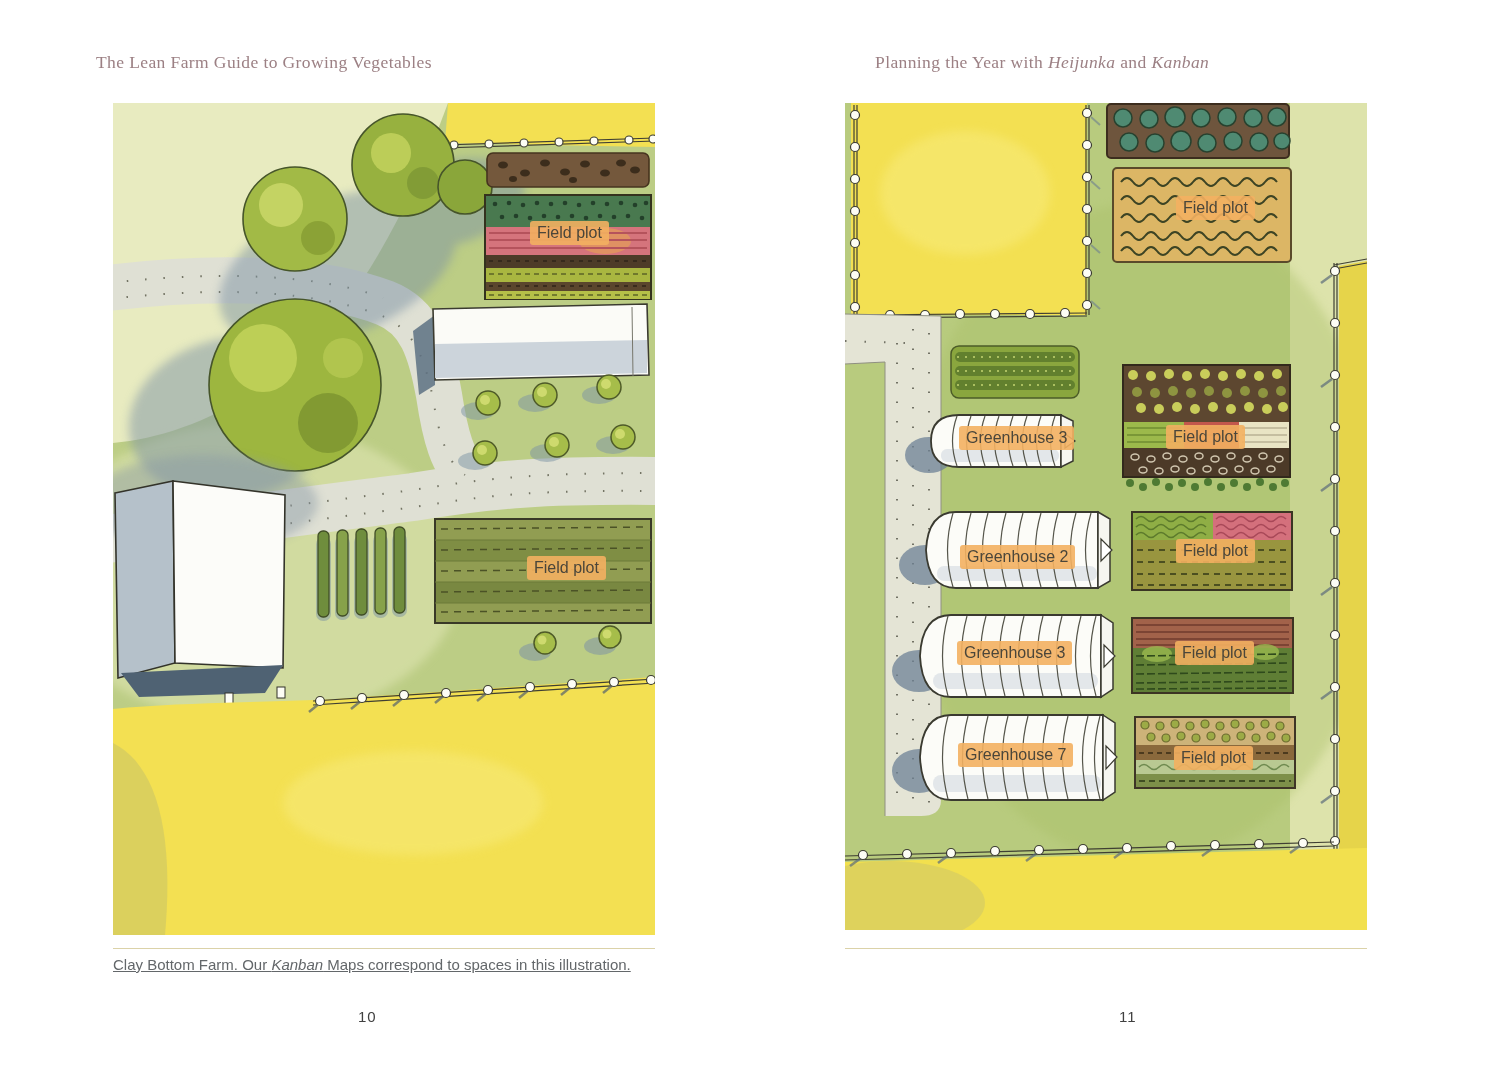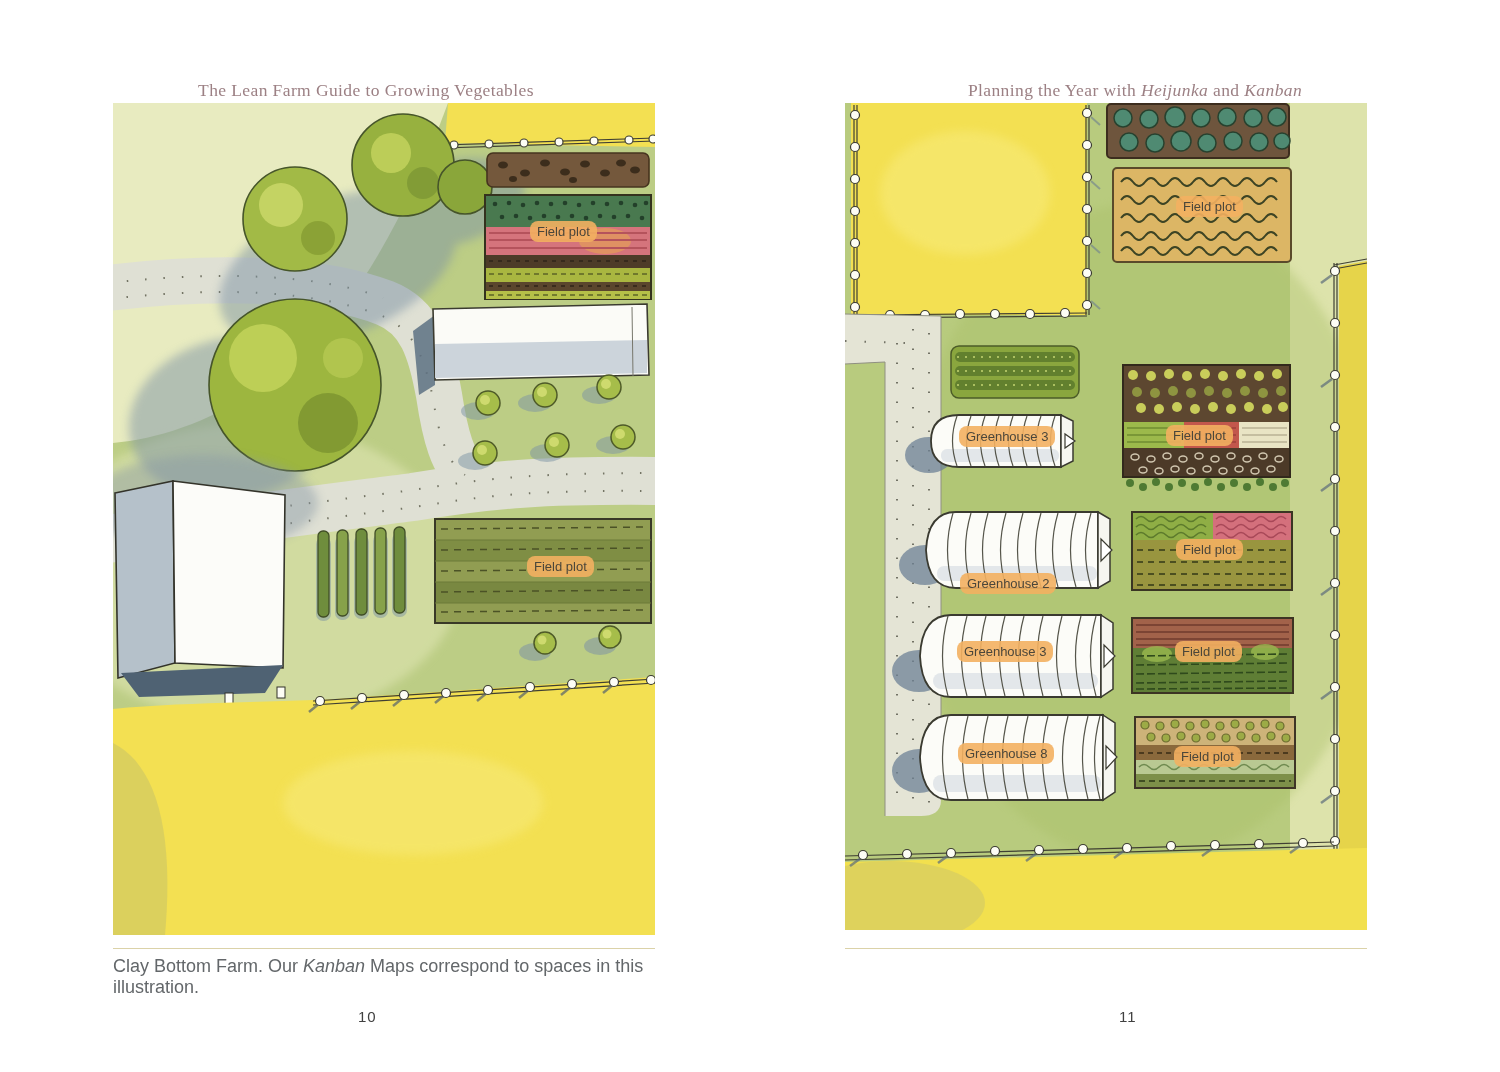--- a/index.html
+++ b/index.html
@@ -1,25 +1,25 @@
 <!DOCTYPE html>
 <html><head>
 <meta charset="utf-8">
 <style>
   html,body{margin:0;padding:0;background:#ffffff;}
   #spread{position:relative;width:1500px;height:1072px;background:#ffffff;overflow:hidden;
           font-family:"Liberation Sans",sans-serif;}
   .running-head{position:absolute;top:52px;font-family:"Liberation Serif",serif;
-          font-size:17.5px;letter-spacing:.4px;color:#9c8084;text-align:center;white-space:nowrap;margin-top:28px;}
+          font-size:17.5px;letter-spacing:.4px;color:#9c8084;text-align:left;white-space:nowrap;}
   .running-head i{font-style:italic;}
   .art{position:absolute;display:block;}
   .map-label{position:absolute;background:rgba(243,176,97,.9);color:#4b463a;
-          font-size:13px;line-height:1;padding:4px 7px;border-radius:8px;white-space:nowrap;}
+          font-size:16px;line-height:1;padding:4px 7px;border-radius:3px;white-space:nowrap;}
   .rule{position:absolute;top:948px;border-top:1px solid #dbd2a8;height:0;}
-  .caption{position:absolute;left:113px;top:956px;width:560px;font-size:18px;color:#63676a;}
+  .caption{position:absolute;left:113px;top:956px;width:560px;font-size:15px;color:#63676a;text-decoration:underline;}
   .caption i{font-style:italic;}
   .pagenum{position:absolute;top:1008px;font-size:15px;color:#404040;letter-spacing:1px;}
 </style>
 </head>
 <body>
 
 <div id="spread">
 
   <div class="running-head" style="left:96px;width:540px">
     <span>The Lean Farm Guide to Growing Vegetables</span>
@@ -657,23 +657,23 @@
         <circle cx="414" cy="741" r="4.5"></circle>
         <circle cx="458" cy="740" r="4.5"></circle>
     </g>
   </svg>
 
   <div class="map-label" style="left:530px;top:221px">Field plot</div>
   <div class="map-label" style="left:527px;top:556px">Field plot</div>
 
   <div class="map-label" style="left:1176px;top:196px">Field plot</div>
   <div class="map-label" style="left:959px;top:426px">Greenhouse 3</div>
-  <div class="map-label" style="left:960px;top:573px">Greenhouse 2</div>
+  <div class="map-label" style="left:960px;top:545px">Greenhouse 2</div>
   <div class="map-label" style="left:957px;top:641px">Greenhouse 3</div>
-  <div class="map-label" style="left:958px;top:743px">Greenhouse 8</div>
+  <div class="map-label" style="left:958px;top:743px">Greenhouse 7</div>
   <div class="map-label" style="left:1166px;top:425px">Field plot</div>
   <div class="map-label" style="left:1176px;top:539px">Field plot</div>
   <div class="map-label" style="left:1175px;top:641px">Field plot</div>
   <div class="map-label" style="left:1174px;top:746px">Field plot</div>
 
   <div class="rule" style="left:113px;width:542px"></div>
   <div class="rule" style="left:845px;width:522px"></div>
 
   <div class="caption">
     <span>Clay Bottom Farm. Our </span><i>Kanban</i><span> Maps correspond to spaces in this illustration.</span>

